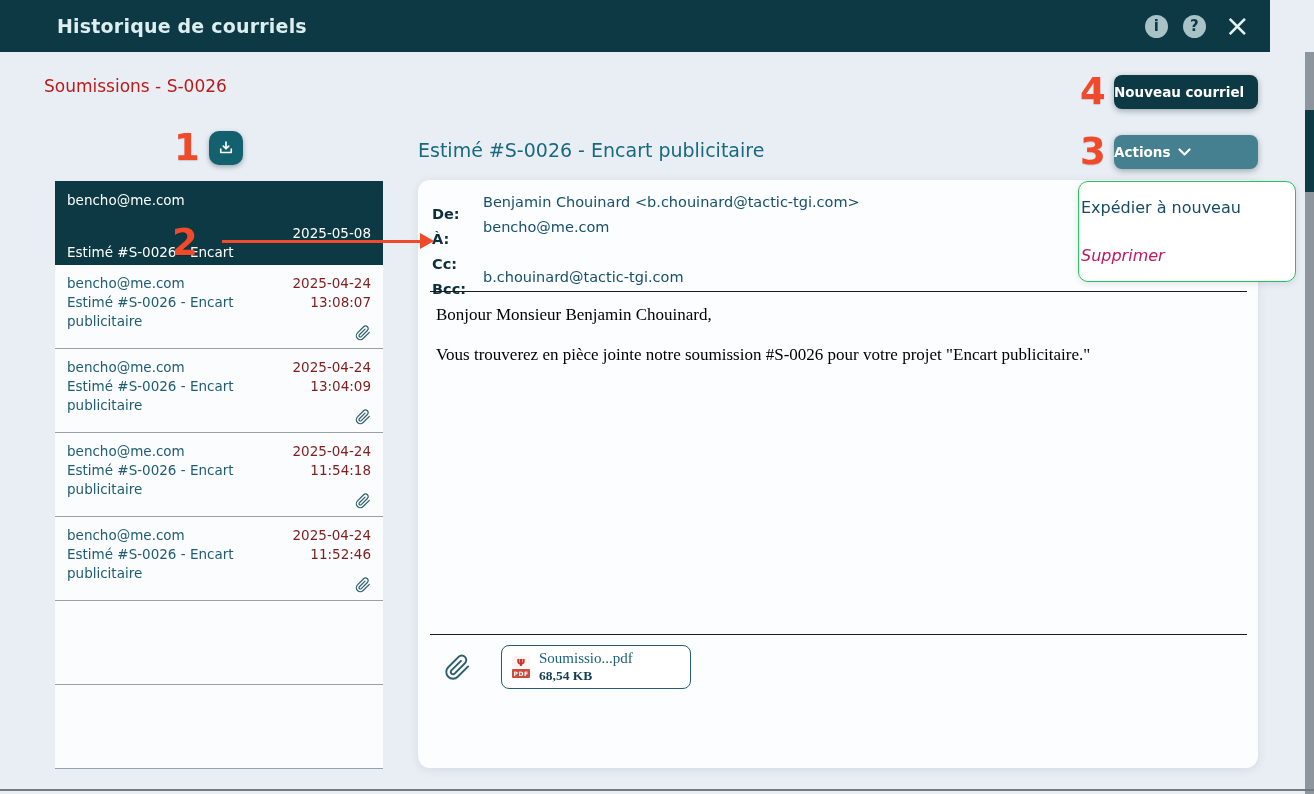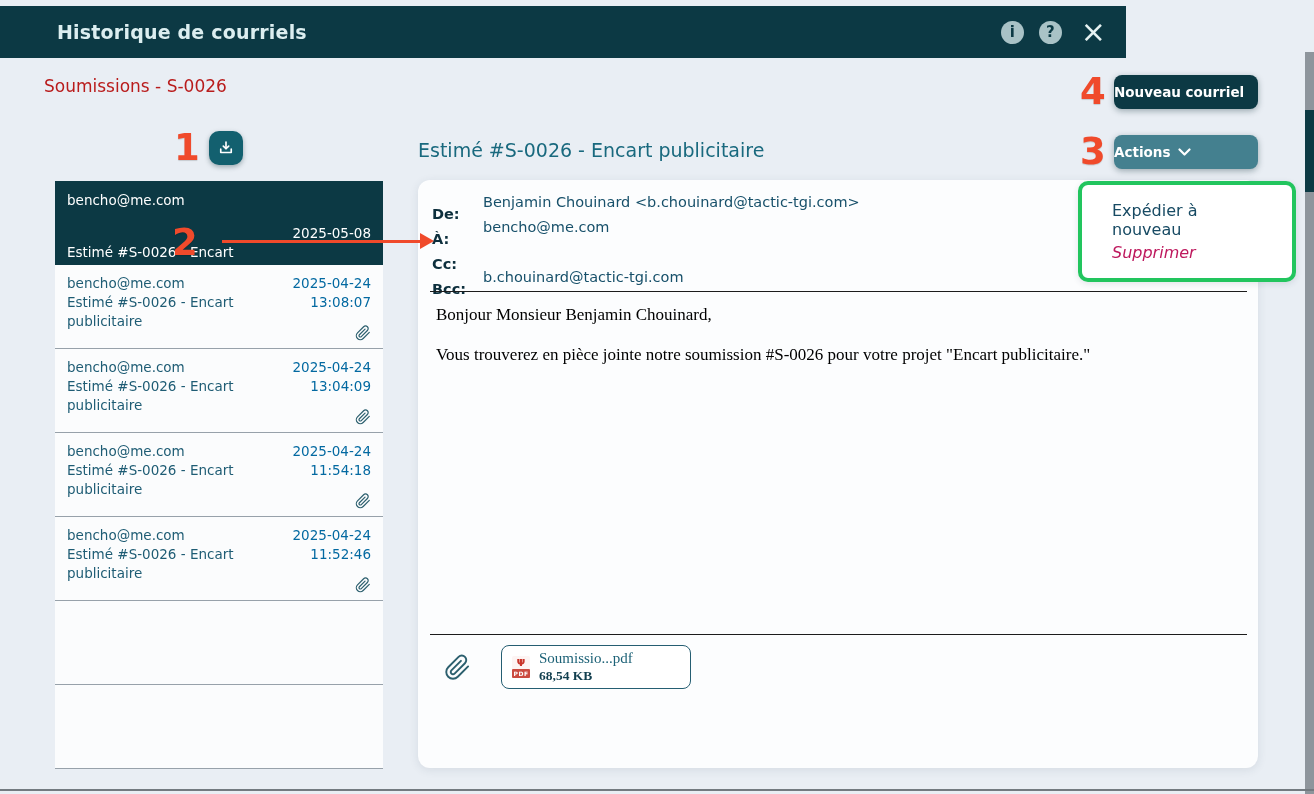--- a/index.html
+++ b/index.html
@@ -6,21 +6,21 @@
   html,body { width:1314px; height:794px; }
   body {
     font-family:"DejaVu Sans","Liberation Sans",sans-serif;
     background:#e9eef4;
     position:relative;
     overflow:hidden;
     color:#14384a;
   }
   
   .titlebar {
-    position:absolute; left:0; top:6px; width:1126px; height:52px;
+    position:absolute; left:0; top:0; width:1270px; height:52px;
     background:#0c3944; display:flex; align-items:center;
   }
   .titlebar .title { color:#dceef0; font-size:19px; font-weight:600; margin-left:57px; letter-spacing:.2px; }
   .titlebar-icons { position:absolute; right:16px; top:0; height:52px; display:flex; align-items:center; gap:15px; }
   .circle-icon {
     width:23px; height:23px; border-radius:50%; background:#a9c2c6; color:#0c3944;
     display:flex; align-items:center; justify-content:center;
     font-size:15px; font-weight:700; cursor:pointer;
   }
   .close-x { color:#e6f2f2; font-size:30px; line-height:1; font-weight:400; cursor:pointer; padding:0 4px; }
@@ -55,21 +55,21 @@
   .email-list { position:absolute; left:55px; top:181px; width:328px; }
   .list-item {
     height:84px; background:#fbfcfd; border-bottom:1px solid #97a1aa;
     padding:9px 12px 0 12px; position:relative; cursor:pointer;
     font-size:13.5px; color:#1e5c74;
   }
   .list-item:first-child { border-top:1px solid #97a1aa; }
   .list-item.selected { background:#0c3944; color:#fff; border-color:#0c3944; }
   .list-item.selected .li-date, .list-item.selected .li-time { color:#fff;margin-top:33px; }
   .li-row { display:flex; justify-content:space-between; line-height:19px; }
-  .li-date, .li-time { color:#0369a1; white-space:nowrap; }
+  .li-date, .li-time { color:#7f1d1d; white-space:nowrap; }
   .li-clip { position:absolute; right:12px; bottom:7px; color:#2c5f6e; }
   .list-item.empty { cursor:default; }
   
   .email-card {
     position:absolute; left:418px; top:180px; width:840px; height:588px;
     background:#fcfdfe; border-radius:12px; box-shadow:0 2px 10px rgba(40,60,80,.10);
   }
   .hdr-rows { position:absolute; left:14px; top:9px; right:14px; }
   .hdr-row { display:flex; height:25px; align-items:center; font-size:14.5px; }
   .hdr-label { width:51px; font-weight:700; color:#0d2f3d;margin-top:25px; }
@@ -92,22 +92,22 @@
     display:flex; flex-direction:column; align-items:center; justify-content:flex-start; }
   .pdf-swoosh { color:#c9352b; font-size:12px; font-weight:700; line-height:12px; }
   .pdf-band { position:absolute; bottom:0; left:0; right:0; height:9px; background:#cb4b40; border-radius:1px;
     color:#fff; font-size:6px; font-weight:700; text-align:center; line-height:9px; letter-spacing:.5px; }
   .attach-texts { display:flex; flex-direction:column; line-height:1.25; overflow:hidden;font-family:Liberation Serif, serif; }
   .attach-name { font-size:15px; color:#1d6277; white-space:nowrap; }
   .attach-size { font-size:13.5px; font-weight:700; color:#123f4f; }
   
   .dropdown {
     position:absolute; left:1078px; top:181px; width:218px; height:101px;
-    background:#fff; border:4px solid #22c55e; border-radius:10px; z-index:30;
-    padding:16px 30px; display:flex; flex-direction:column; justify-content:space-between;
+    background:#fff; border:1px solid #22c55e; border-radius:10px; z-index:30;
+    padding:16px 2px; display:flex; flex-direction:column; justify-content:space-between;
     box-shadow:0 2px 6px rgba(40,60,80,.12);
   }
   .menu-item { font-size:16px; color:#174a63; cursor:pointer; }
   .menu-item.disabled { color:#be185d; cursor:default;font-style:italic; }
   
   .v-scroll-track { position:absolute; left:1305px; top:52px; width:9px; height:742px; background:#8e959c; }
   .v-scroll-thumb { position:absolute; left:0; top:58px; width:9px; height:82px; background:#0d3a44; cursor:grab; }
   .window-bottom-edge { position:absolute; left:0; top:789px; width:1314px; height:2px; background:#737a80; }
   svg { display:block; }
 </style>

